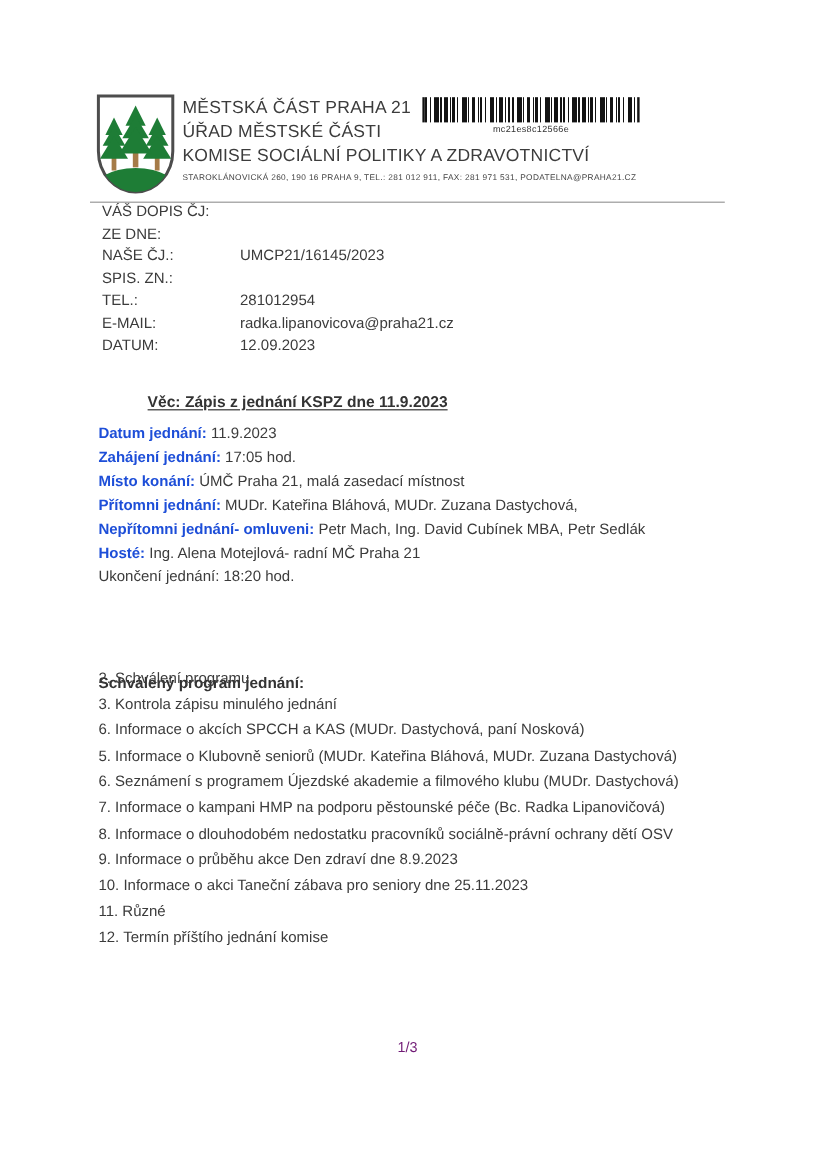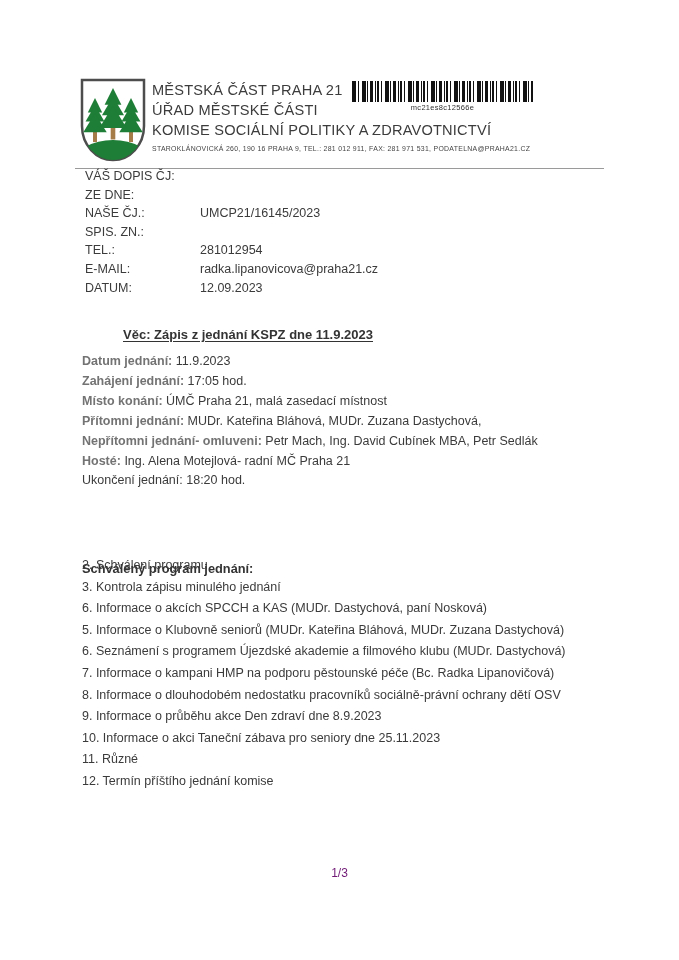--- a/index.html
+++ b/index.html
@@ -56,21 +56,21 @@
     position: absolute; left: 82px; top: 327px;
     font-size: 13px; font-weight: bold; color: #333;
     text-decoration: underline; text-underline-offset: 2px;
     white-space: nowrap;
     margin-left: 41px;
   }
 
   
   .details { position: absolute; left: 82px; top: 352px; font-size: 12.5px; }
   .detail-line { line-height: 19.9px; white-space: nowrap; }
-  .detail-line b { font-weight: bold; color: #737373; }
+  .detail-line b { font-weight: bold; color: #1d4ed8; }
 
   
   .program-heading {
     position: absolute; left: 82px; top: 531px;
     font-size: 12.8px; font-weight: bold; color: #333; white-space: nowrap; margin-top: 30px;
   }
   .program-list { position: absolute; left: 82px; top: 555px; list-style: none; font-size: 12.5px; }
   .program-list li { line-height: 21.6px; white-space: nowrap; }
 
   

